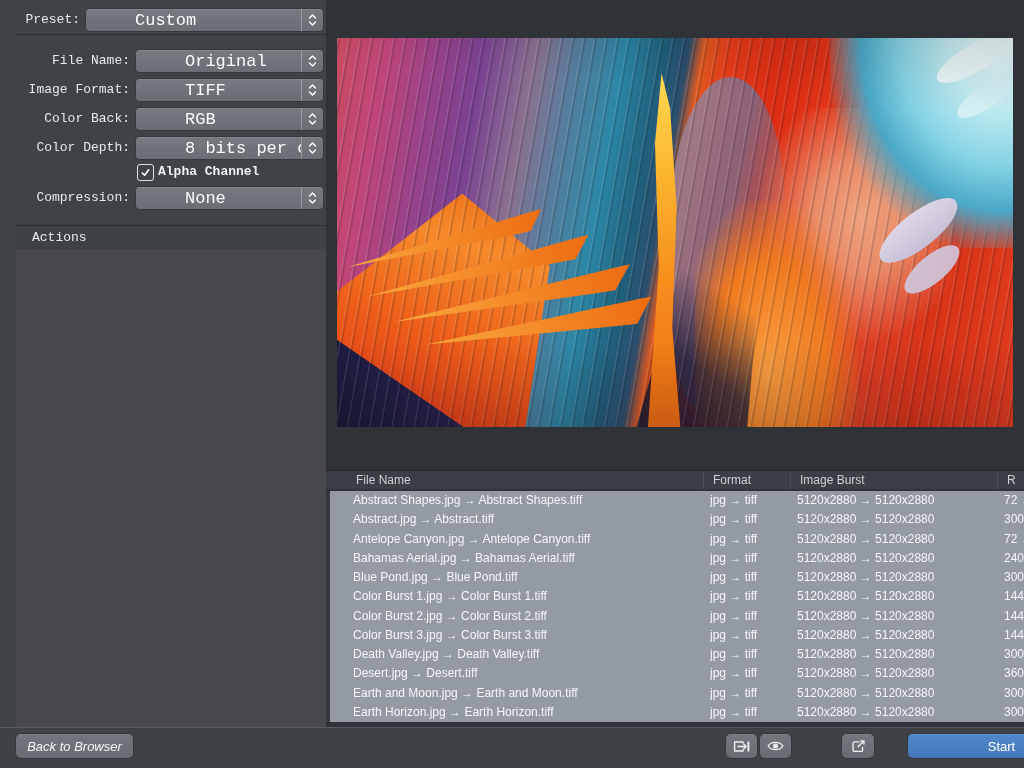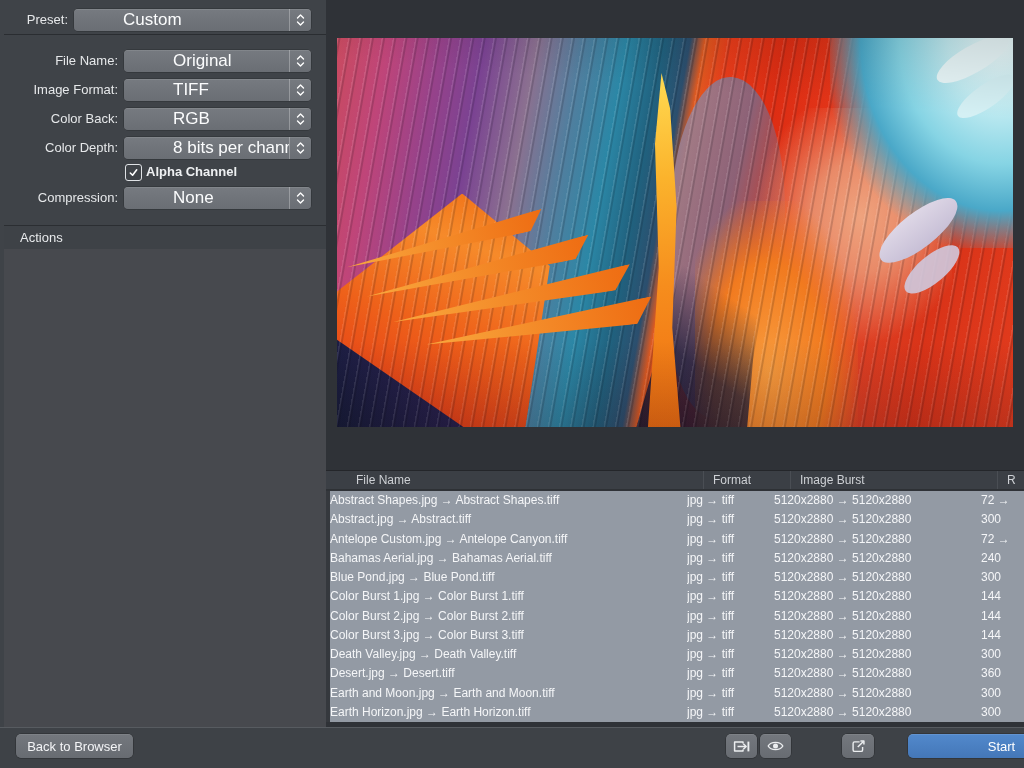--- a/index.html
+++ b/index.html
@@ -1,21 +1,21 @@
 <!DOCTYPE html>
 <html><head>
 <meta charset="utf-8">
 <style>
   html,body{margin:0;padding:0;background:#222;}
   #app{position:relative;width:1024px;height:768px;overflow:hidden;
        font-family:"Liberation Sans",sans-serif;background:#3f4348;
        -webkit-font-smoothing:antialiased;}
   
-  #left-panel{position:absolute;left:4px;top:0;width:324px;height:768px;
-              background:#3f4348;border-right:2px solid #1b1d20;}
+  #left-panel{position:absolute;left:16px;top:0;width:324px;height:768px;
+              background:#3f4348;border-right:2px solid #1b1d20;font-family:Liberation Mono, monospace;}
   .preset-row{position:absolute;left:0;top:0;width:324px;height:34px;
               border-bottom:1px solid #2a2d31;}
   .f-label{position:absolute;font-size:13px;color:#e6e8ea;text-align:right;line-height:22px;}
   .dropdown{position:absolute;height:22px;border-radius:4px;cursor:default;
             background:linear-gradient(180deg,#767a80 0%,#6a6e74 100%);
             box-shadow:0 0 0 0.5px rgba(0,0,0,0.3), inset 0 0.5px 0 rgba(255,255,255,0.18);
             display:flex;align-items:center;}
   .dd-value{flex:1;padding-left:15px;font-size:17px;color:#fbfcfd;white-space:nowrap;overflow:hidden;margin-left:34px;}
   .dd-stepper{width:21px;height:22px;border-left:1px solid rgba(255,255,255,0.28);
               display:flex;align-items:center;justify-content:center;}
@@ -82,29 +82,29 @@
      linear-gradient(0deg,rgba(30,10,20,0.18) 0%,rgba(0,0,0,0) 22%);}
   
   #table-header{position:absolute;left:0;top:470px;width:698px;height:20px;
      background:#3b3f45;border-top:1px solid #24262a;border-bottom:1px solid #2e3135;
      display:grid;grid-template-columns:357px 87px 207px 1fr;padding-left:30px;box-sizing:border-box;}
   #table-header .hcell{font-size:12px;color:#ced1d5;line-height:19px;position:relative;white-space:nowrap;overflow:hidden;}
   #table-header .hcell + .hcell{border-left:1px solid #4a4e54;margin-left:-10px;padding-left:9px;}
   #file-table-body{position:absolute;left:0;top:491px;width:694px;height:231px;
      background:#939aa4;border-left:4px solid #35383d;}
   .trow{display:grid;grid-template-columns:357px 87px 207px 1fr;height:19.25px;
-        box-sizing:border-box;}
+        padding-left:23px;box-sizing:border-box;}
   .trow .cell{font-size:12px;color:#f5f6f8;line-height:19.25px;white-space:nowrap;overflow:hidden;}
   
   #footer{position:absolute;left:0;top:727px;width:1024px;height:41px;
           background:#3e4247;border-top:1px solid #575b60;box-sizing:border-box;z-index:5;}
   .gbtn{position:absolute;top:6px;height:24px;border-radius:5px;
         background:linear-gradient(180deg,#74787e,#686c72);
         box-shadow:0 0 0 0.5px rgba(0,0,0,0.35), inset 0 0.5px 0 rgba(255,255,255,0.15);
-        display:flex;align-items:center;justify-content:center;cursor:default;}
+        display:flex;align-items:center;justify-content:center;cursor:default;font-style:italic;}
   #back-btn{left:16px;width:117px;font-size:13px;color:#f4f5f7;}
   #dest-btn{left:726px;width:31px;}
   #eye-btn{left:760px;width:31px;}
   #share-btn{left:842px;width:32px;}
   #start-btn{position:absolute;left:908px;top:6px;width:99px;height:24px;border-radius:5px;
         background:linear-gradient(180deg,#5289cc,#4477b8);
         box-shadow:0 0 0 0.5px rgba(0,0,0,0.35), inset 0 0.5px 0 rgba(255,255,255,0.2);
         font-size:13px;color:#ffffff;display:flex;align-items:center;justify-content:center;cursor:default;padding-left:44px;}
 </style>
 </head>
@@ -228,21 +228,21 @@
     <div class="cell">5120x2880 → 5120x2880</div>
     <div class="cell">72 →</div>
   </div>
         <div class="trow">
     <div class="cell">Abstract.jpg → Abstract.tiff</div>
     <div class="cell">jpg → tiff</div>
     <div class="cell">5120x2880 → 5120x2880</div>
     <div class="cell">300</div>
   </div>
         <div class="trow">
-    <div class="cell">Antelope Custom.jpg → Antelope Canyon.tiff</div>
+    <div class="cell">Antelope Canyon.jpg → Antelope Canyon.tiff</div>
     <div class="cell">jpg → tiff</div>
     <div class="cell">5120x2880 → 5120x2880</div>
     <div class="cell">72 →</div>
   </div>
         <div class="trow">
     <div class="cell">Bahamas Aerial.jpg → Bahamas Aerial.tiff</div>
     <div class="cell">jpg → tiff</div>
     <div class="cell">5120x2880 → 5120x2880</div>
     <div class="cell">240</div>
   </div>

